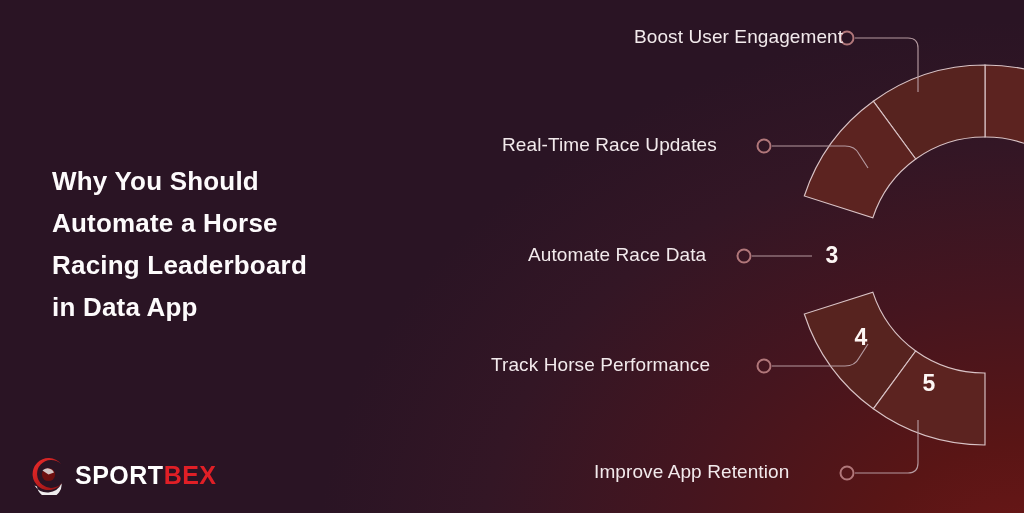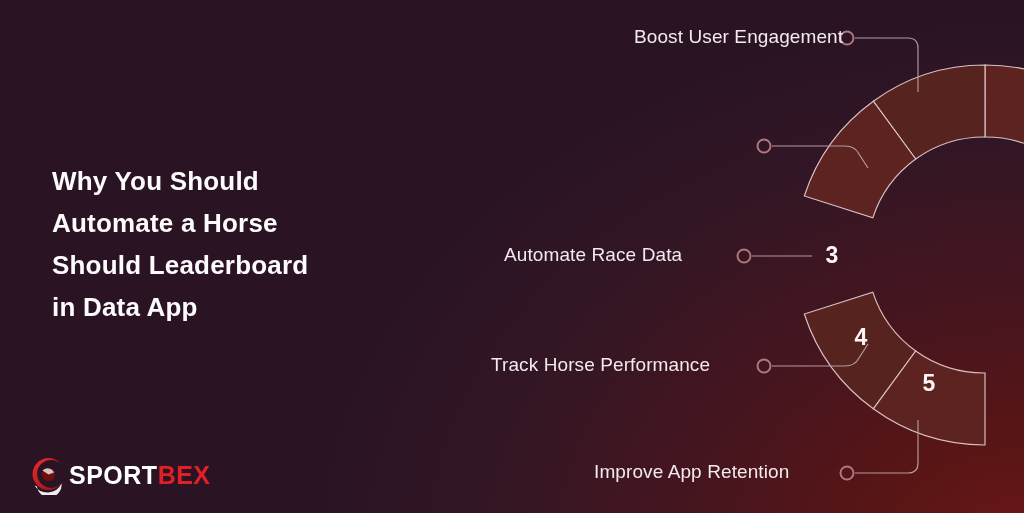--- a/index.html
+++ b/index.html
@@ -18,21 +18,21 @@
   
   #headline{
     position:absolute;left:52px;top:160px;width:400px;
     font-size:26px;line-height:1.62;font-weight:bold;
     color:#fdfbfc;letter-spacing:.2px;
   }
   #headline .ln{display:block;white-space:pre;}
 
   #logo{
     position:absolute;left:28px;top:455px;
-    display:flex;align-items:center;gap:1px;
+    display:flex;align-items:center;gap:7px;
   }
   #logo .mark{
     position:relative;width:40px;height:40px;flex:none;
   }
   #logo .mark svg{display:block;width:40px;height:40px;}
   #logo .word{
     font-size:25px;font-weight:bold;letter-spacing:.5px;
     display:flex;align-items:baseline;
   }
   #logo .w1{color:#ffffff;}
@@ -52,33 +52,33 @@
   .conn{fill:none;stroke:#b59aa0;stroke-width:1.15;}
   .dot{fill:none;stroke:#b1777a;stroke-width:2;}
 
   
   .lbl{
     position:absolute;color:#f2eaec;font-size:19px;
     white-space:nowrap;letter-spacing:.1px;
   }
   #lbl0{left:586px;top:26px;margin-left:48px;}
   #lbl1{left:502px;top:134px;}
-  #lbl2{left:504px;top:244px;}
+  #lbl2{left:528px;top:244px;}
   #lbl3{left:491px;top:354px;}
   #lbl4{left:594px;top:461px;text-align:center;}
 </style>
 </head>
 <body>
 
 <div id="banner">
 
   <div id="headline">
     <span class="ln">Why You Should</span>
     <span class="ln">Automate a Horse</span>
-    <span class="ln">Should Leaderboard</span>
+    <span class="ln">Racing Leaderboard</span>
     <span class="ln">in Data App</span>
   </div>
 
   <div id="logo">
     <span class="mark">
       <svg viewBox="0 0 40 40" aria-hidden="true">
         <defs>
           <linearGradient id="swg" x1="0" y1="0" x2="1" y2="1">
             <stop offset="0" stop-color="#ef2b2b"></stop>
             <stop offset="1" stop-color="#8d1111"></stop>
@@ -145,17 +145,18 @@
 
       <path class="conn" d="M 772 366 H 845 Q 855 366 859 358 L 868 344"></path>
       <circle class="dot" cx="764" cy="366" r="6.5"></circle>
 
       <path class="conn" d="M 855 473 H 908 Q 918 473 918 463 V 420"></path>
       <circle class="dot" cx="847" cy="473" r="6.5"></circle>
     </svg>
   </div>
 
   <div class="lbl" id="lbl0">Boost User Engagement</div>
+  <div class="lbl" id="lbl1">Real-Time Race Updates</div>
   <div class="lbl" id="lbl2">Automate Race Data</div>
   <div class="lbl" id="lbl3">Track Horse Performance</div>
   <div class="lbl" id="lbl4">Improve App Retention</div>
 
 </div>
 
 </body></html>

